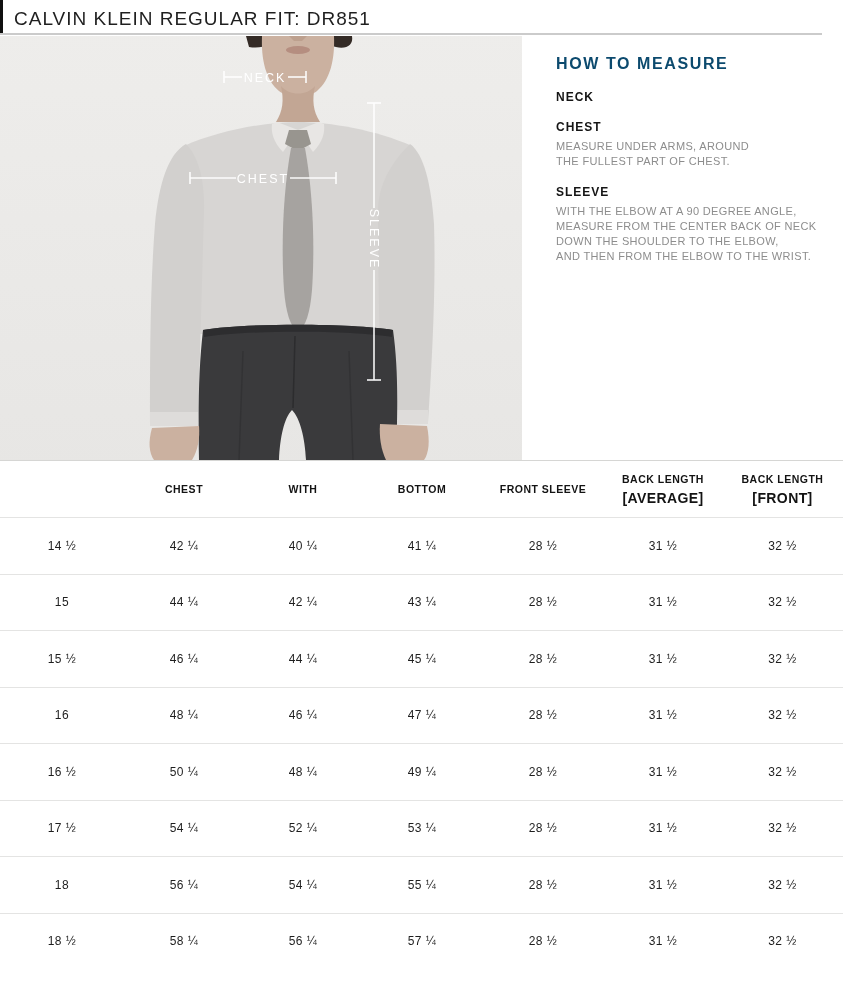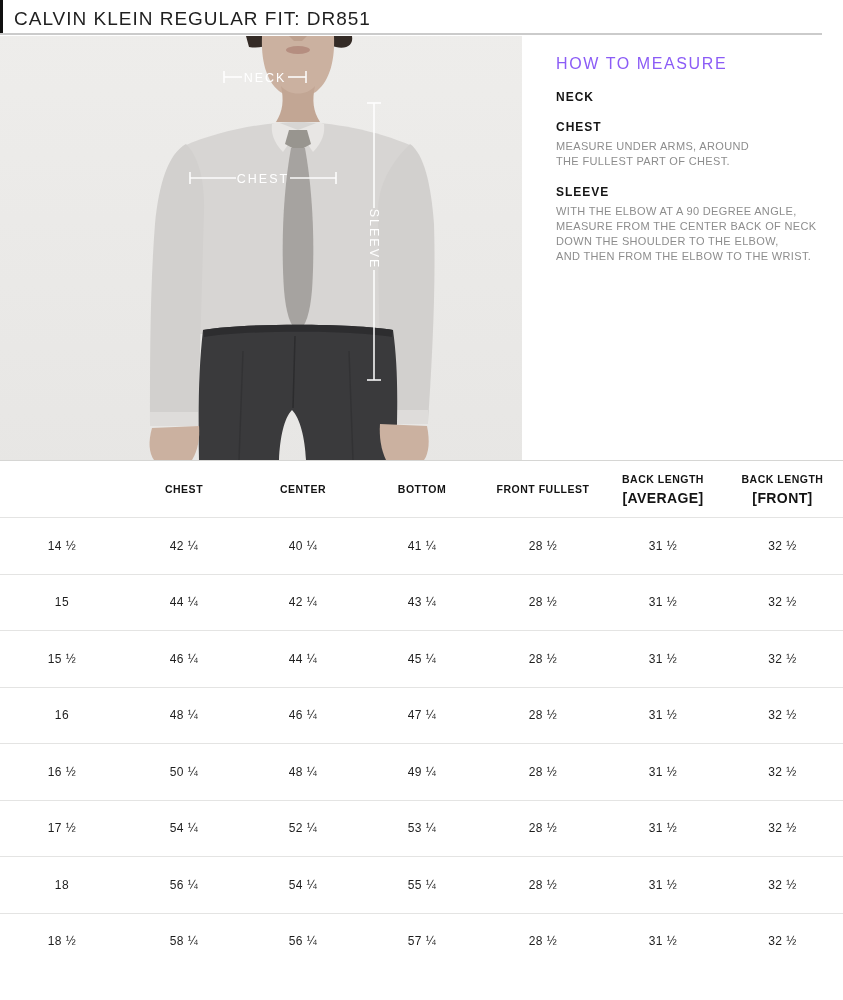--- a/index.html
+++ b/index.html
@@ -11,21 +11,21 @@
   .accent{position:absolute;left:0;top:0;width:3px;height:33px;background:#101010;}
   .title{position:absolute;left:14px;top:8px;font-size:19px;letter-spacing:1px;
          color:#1f1f1f;white-space:nowrap;font-weight:400;}
   .header-rule{position:absolute;left:0;top:33px;width:822px;height:2px;background:#cbcbcb;}
   
   .photo{position:absolute;left:0;top:36px;width:522px;height:424px;}
   .photo svg{display:block;}
   .photo text{font-family:"Liberation Sans",sans-serif;fill:#ffffff;font-size:12.5px;letter-spacing:2px;}
   
   .howto{position:absolute;left:556px;top:55px;width:278px;}
-  .howto-title{font-size:16px;letter-spacing:1.6px;color:#8b5cf6;margin:0 0 17px 0;font-weight:400;}
+  .howto-title{font-size:16px;letter-spacing:1.6px;color:#0c4a6e;margin:0 0 17px 0;font-weight:700;}
   .sec-h{font-size:12px;letter-spacing:1px;color:#151515;font-weight:700;margin:16px 0 5px 0;}
   .sec-line{font-size:11px;letter-spacing:0.35px;line-height:15px;color:#8d8d8d;}
   
   .table-top-rule{position:absolute;left:0;top:460px;width:843px;height:1px;background:#d6d6d4;}
   table.size{position:absolute;left:0;top:461px;width:843px;border-collapse:collapse;table-layout:fixed;}
   table.size th{height:56px;vertical-align:middle;text-align:center;font-weight:700;
       font-size:10.5px;letter-spacing:0.5px;color:#131313;padding:0;}
   table.size th .sub{display:block;font-size:14px;font-weight:700;letter-spacing:0.4px;margin-top:5px;}
   table.size td{height:55.5px;vertical-align:middle;text-align:center;
       border-top:1px solid #e4e4e3;font-size:12px;letter-spacing:0.5px;color:#1e1e1e;padding:0;}
@@ -135,23 +135,23 @@
         <col style="width:118px">
       <col style="width:120px">
         <col style="width:122px">
         <col style="width:118px">
         <col style="width:121px">
     </colgroup>
     <thead>
       <tr>
         <th></th>
         <th>CHEST</th>
-        <th>CENTER</th>
+        <th>WITH</th>
         <th>BOTTOM</th>
-        <th>FRONT FULLEST</th>
+        <th>FRONT SLEEVE</th>
         <th>
           <span>BACK LENGTH</span>
           <span class="sub">[AVERAGE]</span>
         </th>
         <th>
           <span>BACK LENGTH</span>
           <span class="sub">[FRONT]</span>
         </th>
       </tr>
     </thead>

